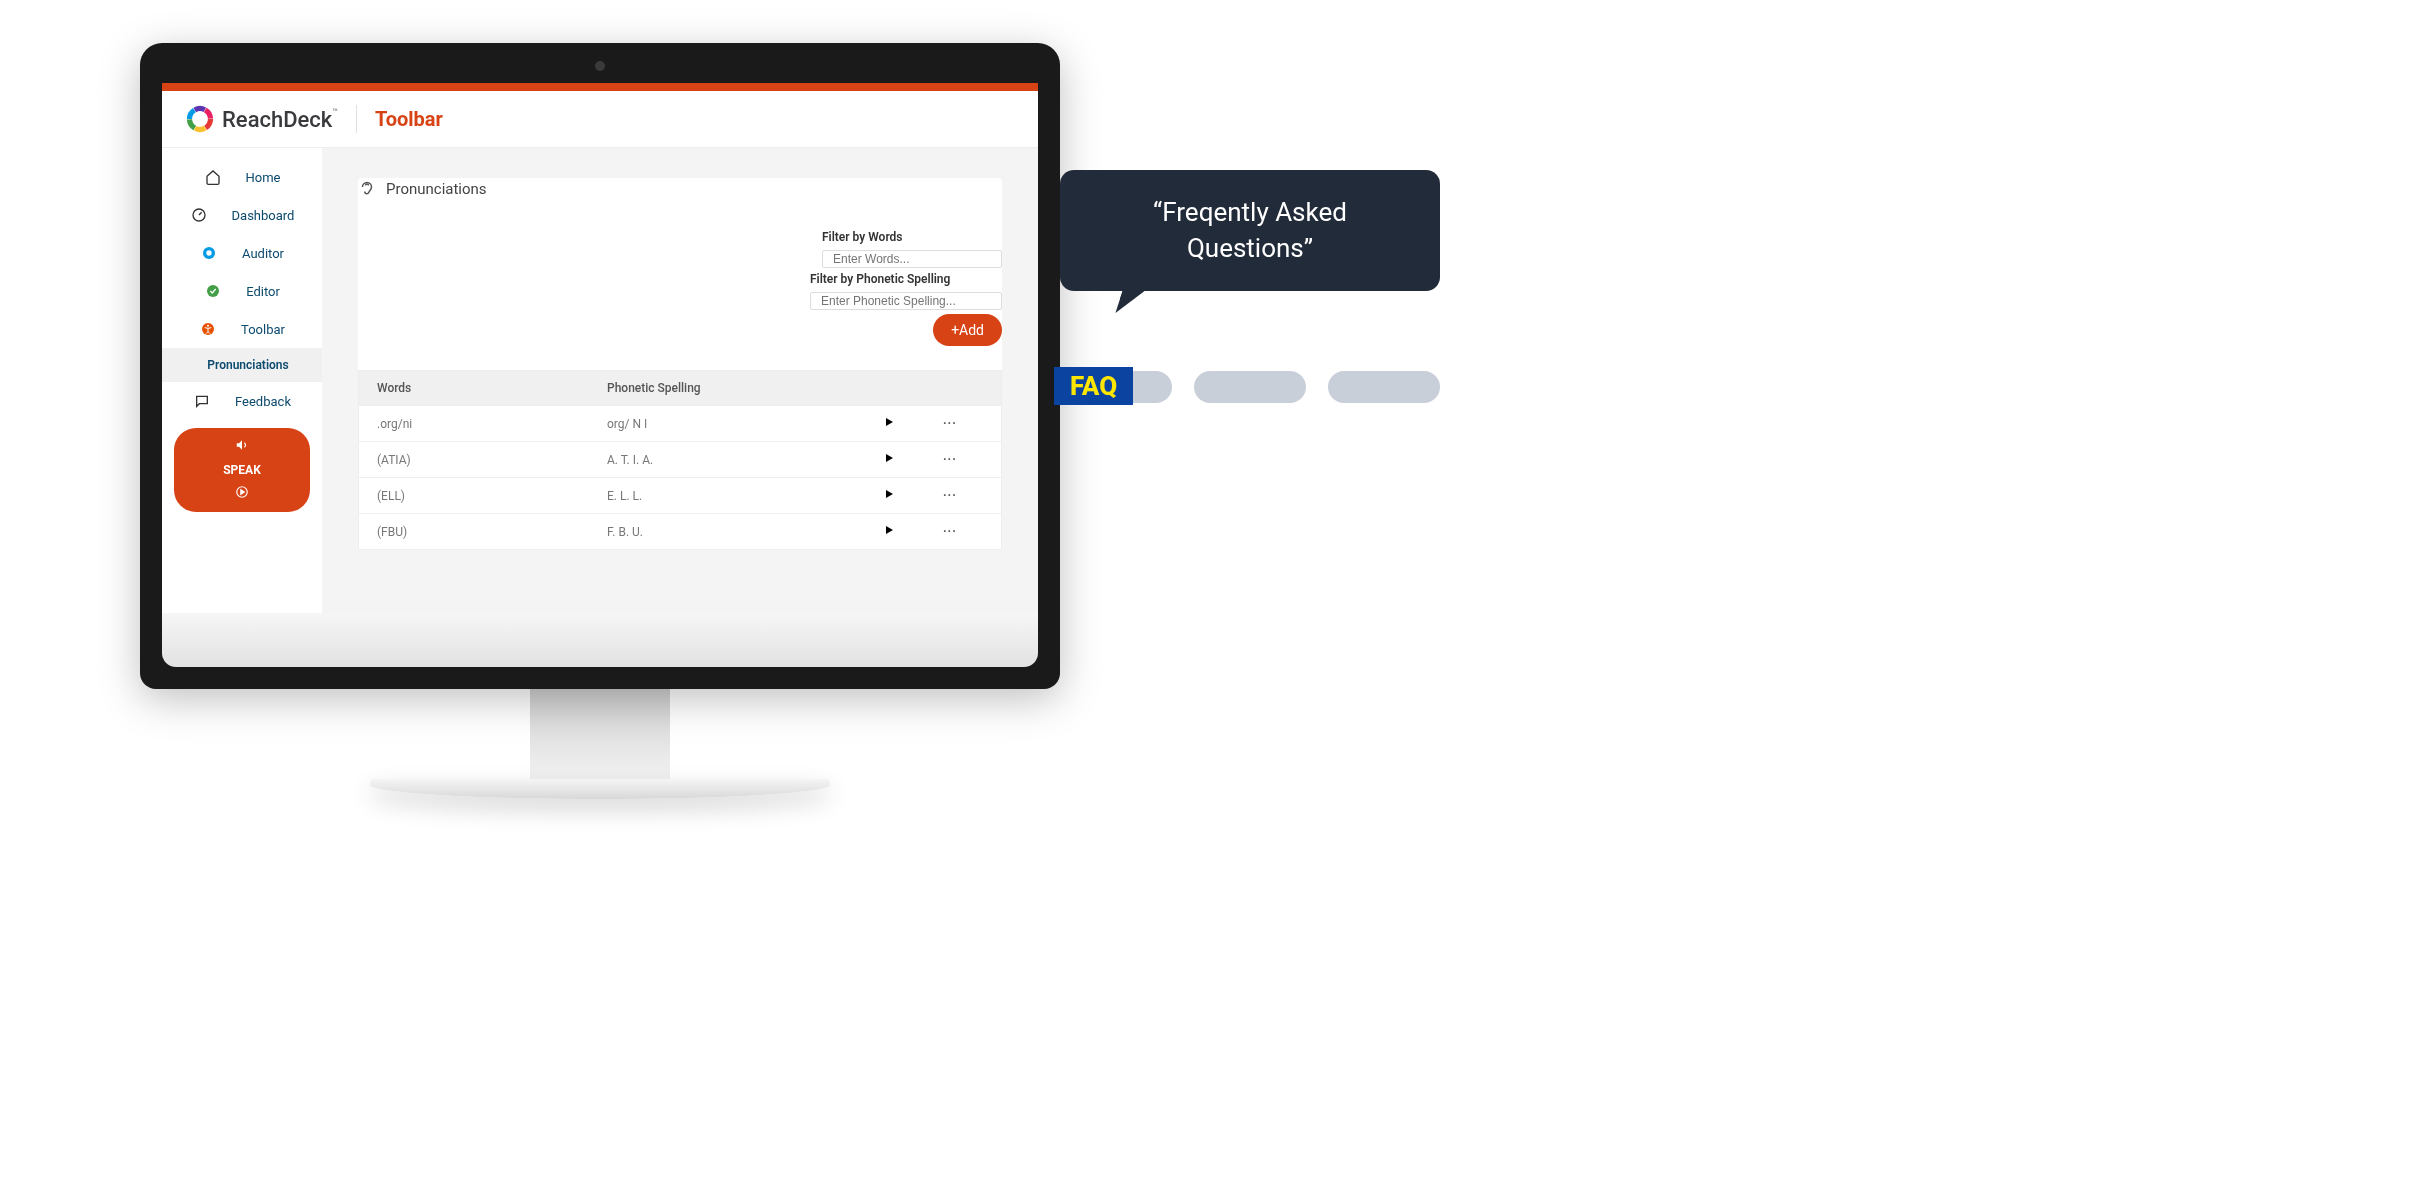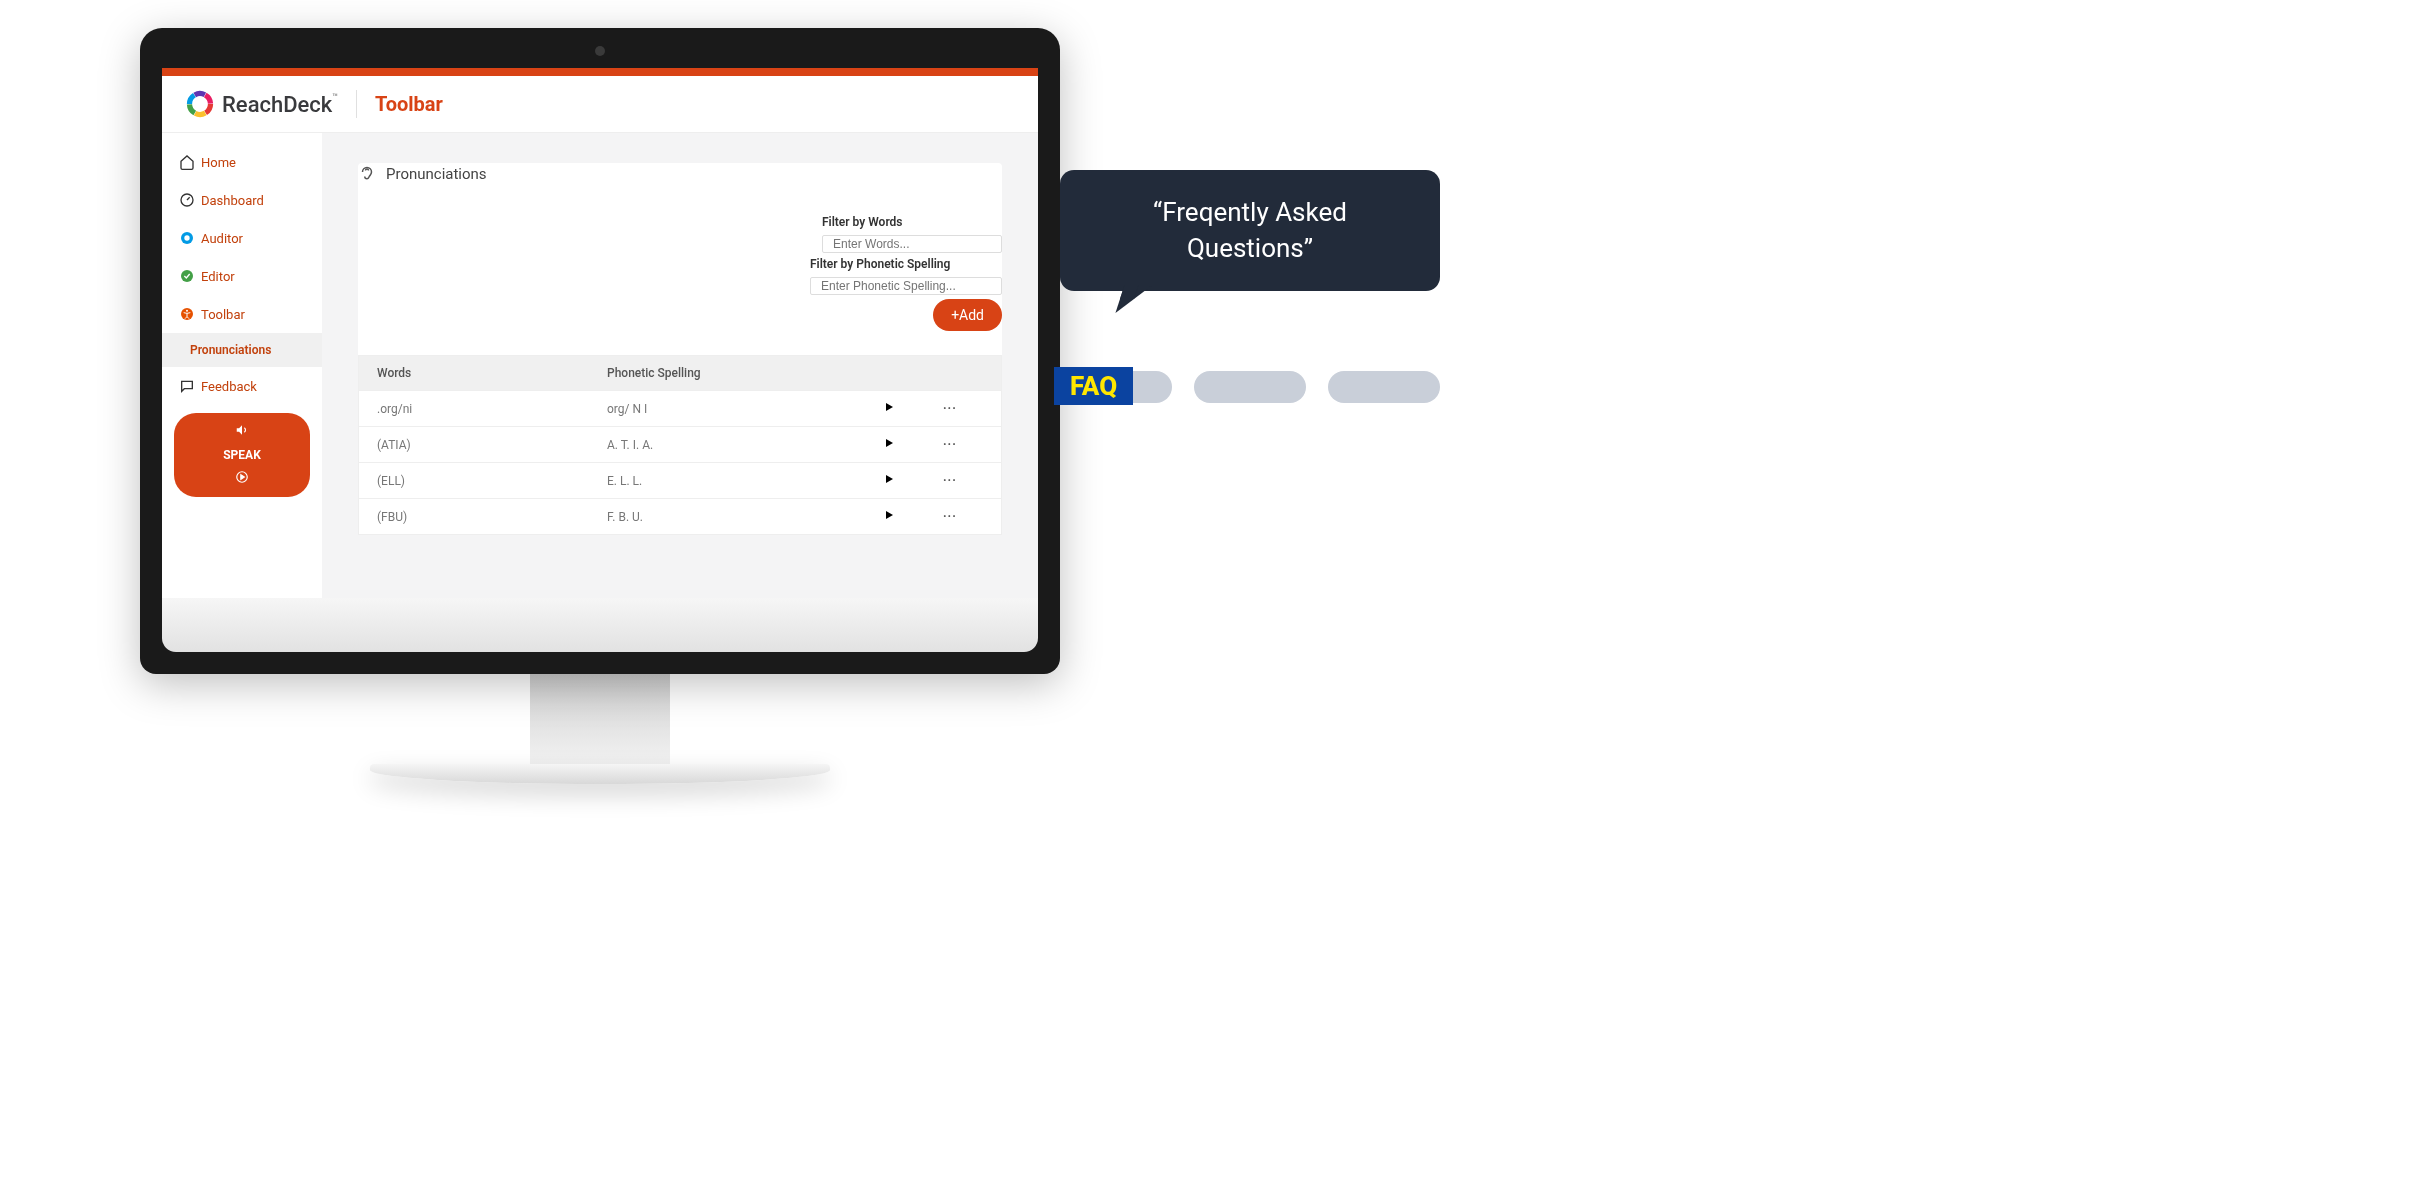--- a/index.html
+++ b/index.html
@@ -7,21 +7,21 @@
     font-family: -apple-system, BlinkMacSystemFont, "Segoe UI", Roboto, sans-serif;
     background: #ffffff;
     width: 2418px;
     height: 1200px;
     position: relative;
   }
   
   .monitor {
     position: absolute;
     left: 140px;
-    top: 28px;
+    top: 43px;
     width: 920px;
   }
   .bezel {
     background: #1a1a1a;
     border-radius: 22px 22px 16px 16px;
     padding: 40px 22px 22px 22px;
     position: relative;
     box-shadow: 0 10px 40px rgba(0,0,0,0.25);
   }
   .camera {
@@ -78,24 +78,25 @@
     background: #f4f4f5;
   }
   .sidebar {
     width: 160px;
     background: #fff;
     display: flex;
     flex-direction: column;
     padding-top: 10px;
   }
   .nav-item {
-    display: flex; align-items: center; gap: 5px;
+    display: flex; align-items: center; gap: 24px;
     padding: 10px 16px;
-    font-size: 13px; color: #c2410c;
+    font-size: 13px; color: #0c4a6e;
     cursor: pointer;
+    justify-content: center;
   }
   .nav-item.sub {
     background: #f0f0f0;
     padding-left: 28px;
     font-weight: 600;
     font-size: 12px;
   }
   .nav-icon { width: 18px; height: 18px; display: flex; align-items: center; justify-content: center; }
   .speak-btn {
     margin: 8px 12px;

